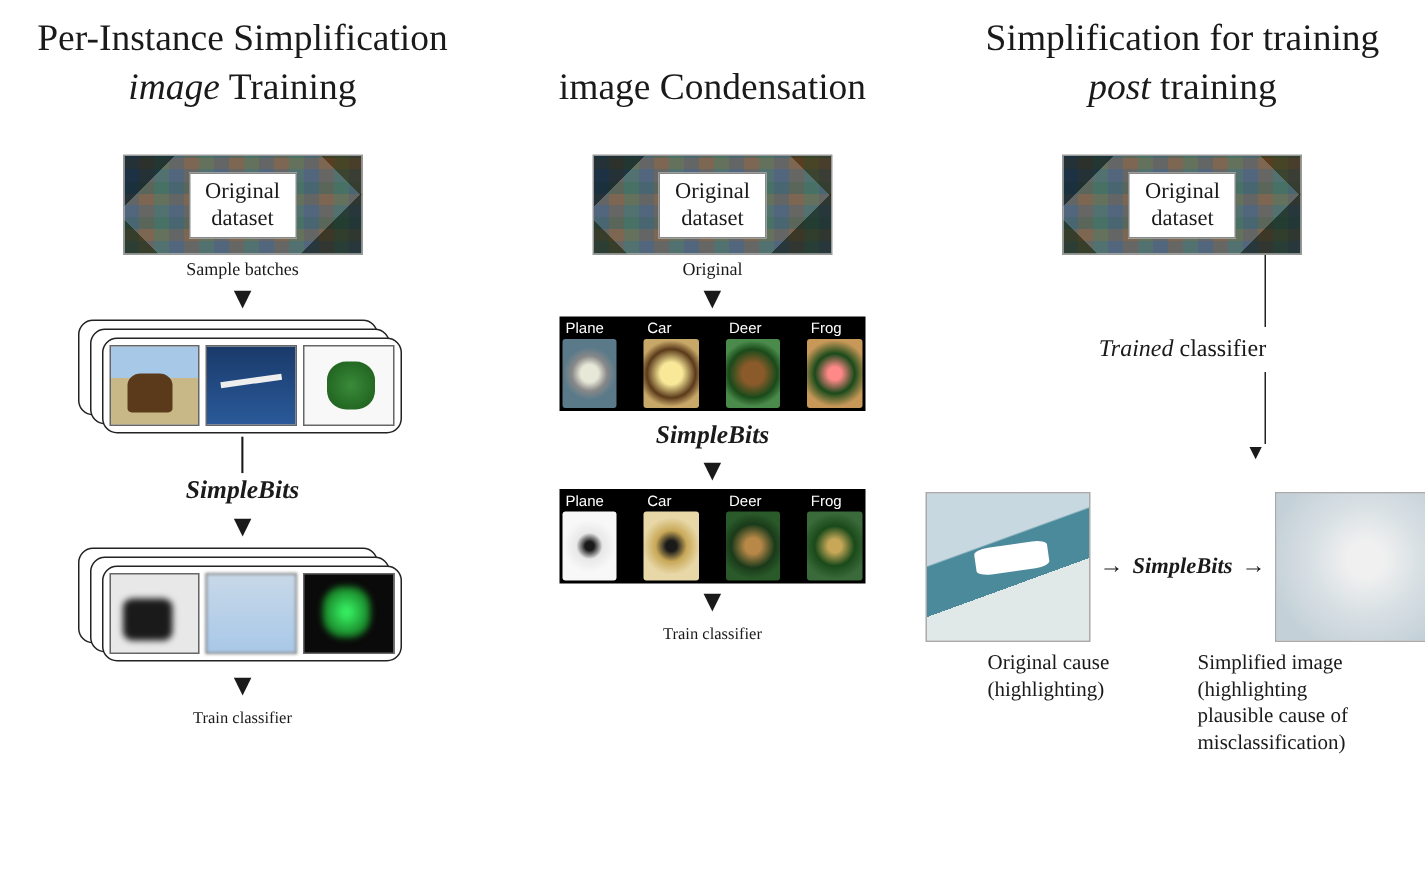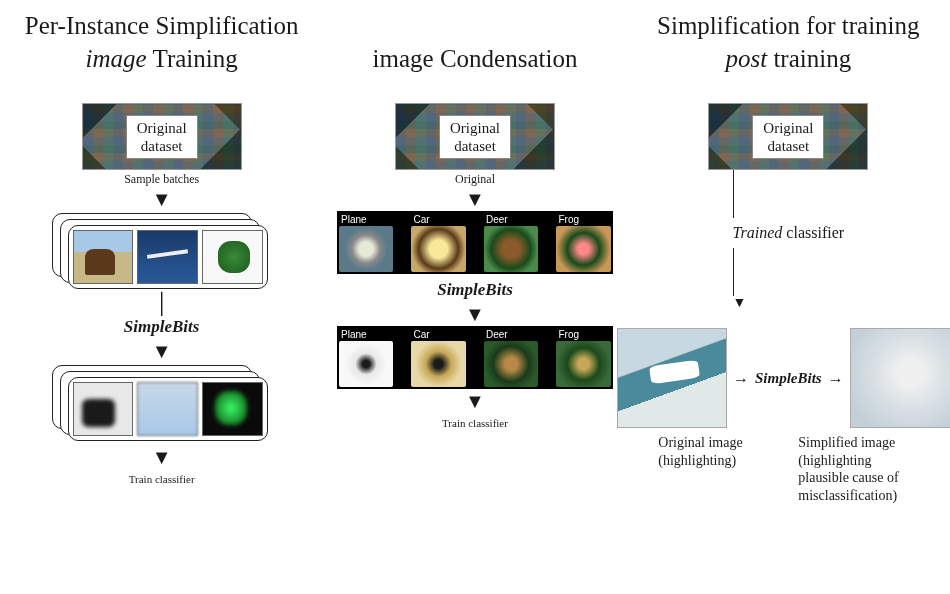--- a/index.html
+++ b/index.html
@@ -73,21 +73,21 @@
   .frog::after{content:"";position:absolute;left:25%;top:20%;width:55%;height:60%;background:radial-gradient(#3a8a3a,#1a5a1a);border-radius:40%;}
 
   .elk-b { background:#e8e8e8; position:relative;}
   .elk-b::after{content:"";position:absolute;left:15%;top:30%;width:55%;height:55%;background:#1a1a1a;filter:blur(2px);border-radius:20%;}
   .plane-b { background:linear-gradient(#c8d8e8,#a8c8e8);filter:blur(1px);}
   .frog-b { background:#0a0a0a; position:relative;}
   .frog-b::after{content:"";position:absolute;left:20%;top:15%;width:55%;height:65%;background:radial-gradient(#3aff6a,#0a4a0a);filter:blur(2px);border-radius:40%;}
 
   
   .cond-row {
-    width: 276px; background:#000; display:flex; padding:2px; gap:18px; margin:2px 0;
+    width: 204px; background:#000; display:flex; padding:2px; gap:18px; margin:2px 0;
   }
   .cond-cell { flex:1; display:flex; flex-direction:column; }
   .cond-label { color:#fff; font-size:10px; font-family: Arial, sans-serif; padding:1px 2px;}
   .cond-img { height:46px; border-radius:2px; }
   .ci-plane1{background:radial-gradient(circle at 50% 50%,#e8e8d8 20%,#888 40%,#5a7a8a 60%);}
   .ci-car1{background:radial-gradient(circle at 50% 50%,#f8e898 25%,#5a3a1a 55%,#c8a868 75%);}
   .ci-deer1{background:radial-gradient(circle at 50% 50%,#8a5a2a 25%,#1a4a1a 55%,#4a8a4a 75%);}
   .ci-frog1{background:radial-gradient(circle at 50% 50%,#f88 15%,#1a4a1a 45%,#c89858 75%);}
   .ci-plane2{background:radial-gradient(circle at 50% 50%,#1a1a1a 10%,#e8e8e8 30%,#f8f8f8 60%);}
   .ci-car2{background:radial-gradient(circle at 50% 50%,#1a1a1a 12%,#c8a858 35%,#e8d8a8 65%);}
@@ -99,21 +99,21 @@
   .trained-label { font-style:italic; font-size:16px; display:inline;}
   .img-row { display:flex; align-items:center; gap:6px; margin-top:18px; justify-content:center;}
   .big-img { width:110px; height:100px; border:1px solid #aaa;}
   .orig-img { background: linear-gradient(160deg,#c8d8e0 35%,#4a8a9a 36% 60%,#e0e8e8 60%); position:relative;}
   .orig-img::after{content:"";position:absolute;left:30%;top:35%;width:45%;height:18%;background:#fff;border-radius:20%;transform:rotate(-8deg);}
   .simp-img { background: radial-gradient(circle at 55% 45%, #f0f0f0 15%, #d8e0e4 45%, #c4d0d8 80%); }
   .midlabel { font-style:italic; font-weight:bold; font-size:15px;}
   .small-arrow{font-size:16px; font-weight:bold;}
   .caption-row { display:flex; gap:14px; margin-top:6px; justify-content:space-between; width:260px;}
   .caption { font-size:14px; line-height:1.25; width:120px;}
-  .long-arrow { height:140px; display:flex; flex-direction:column; align-items:flex-start; justify-content:center;}
+  .long-arrow { height:140px; display:flex; flex-direction:column; align-items:flex-end; justify-content:center;}
   .long-arrow .shaft{width:1.2px;height:55px;background:#222;}
   .flex-row{display:flex;align-items:center;gap:4px;}
 </style>
 </head>
 <body>
 
 <div class="column">
   <div class="col-title">
     <span>Per-Instance Simplification</span><br>
     <span style="font-style:italic">image</span><span> Training</span>
@@ -245,21 +245,21 @@
     <div class="img-row">
       <div class="big-img orig-img"></div>
       <span class="small-arrow">→</span>
         <span class="midlabel">SimpleBits</span>
         <span class="small-arrow">→</span>
       <div class="big-img simp-img"></div>
     </div>
 
     <div class="caption-row">
       <div class="caption">
-        <span>Original image</span><br>
+        <span>Original cause</span><br>
         <span>(highlighting)</span>
       </div>
       <div class="caption">
         <span>Simplified image</span><br>
         <span>(highlighting</span><br>
         <span>plausible cause of</span><br>
         <span>misclassification)</span>
       </div>
     </div>
   </div>

